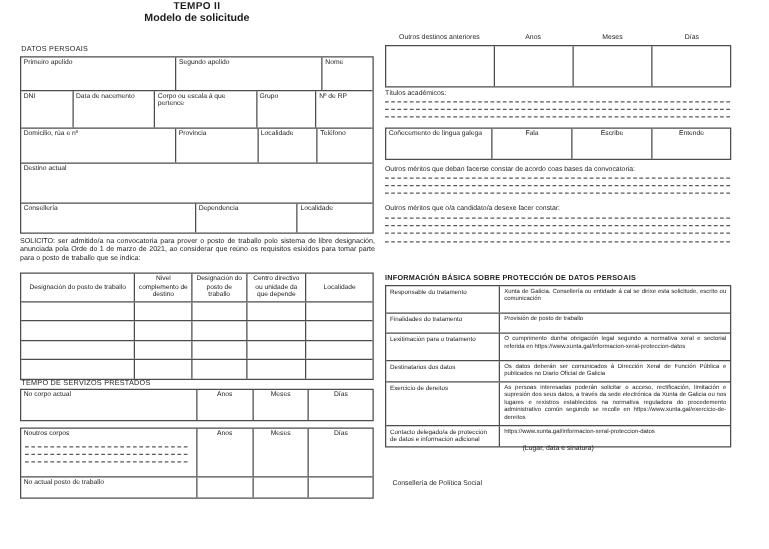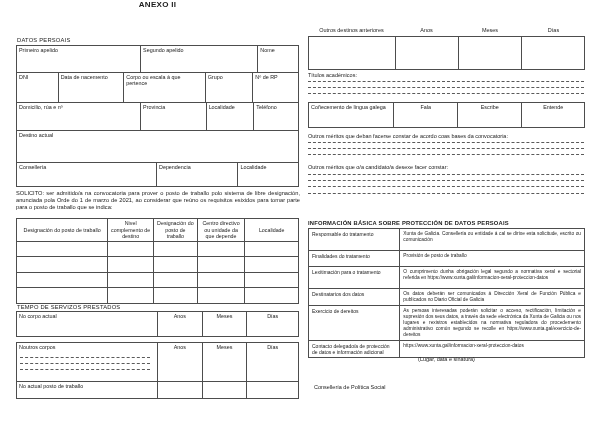--- a/index.html
+++ b/index.html
@@ -26,21 +26,22 @@
   .plbl{width:92px;font-size:5px;line-height:1.25;padding:2px 3px;box-sizing:border-box;border-right:1px solid #4d4d4d;}
   .pval{width:185px;font-size:4.8px;line-height:1.25;padding:2px 3px;box-sizing:border-box;text-align:justify;}
   .tiny{font-size:5.5px;}
 </style>
 </head>
 <body>
 
 <div class="page">
 
   <div class="abs" style="left:0;top:12;width:315px;text-align:center;">
-    <div class="ttl1">ANEXO II</div>
+    <div class="ttl1">TEMPO II</div>
+    <div class="ttl2">Modelo de solicitude</div>
   </div>
 
   <div class="abs seclbl" style="left:17px;top:37px;">DATOS PERSOAIS</div>
 
   <div class="abs box" style="left:16px;top:45px;width:283px;">
     <div class="trow" style="height:26px;">
       <div class="tcell" style="width:124px;">Primeiro apelido</div>
       <div class="tcell" style="width:118px;">Segundo apelido</div>
       <div class="tcell" style="width:41px;">Nome</div>
     </div>

